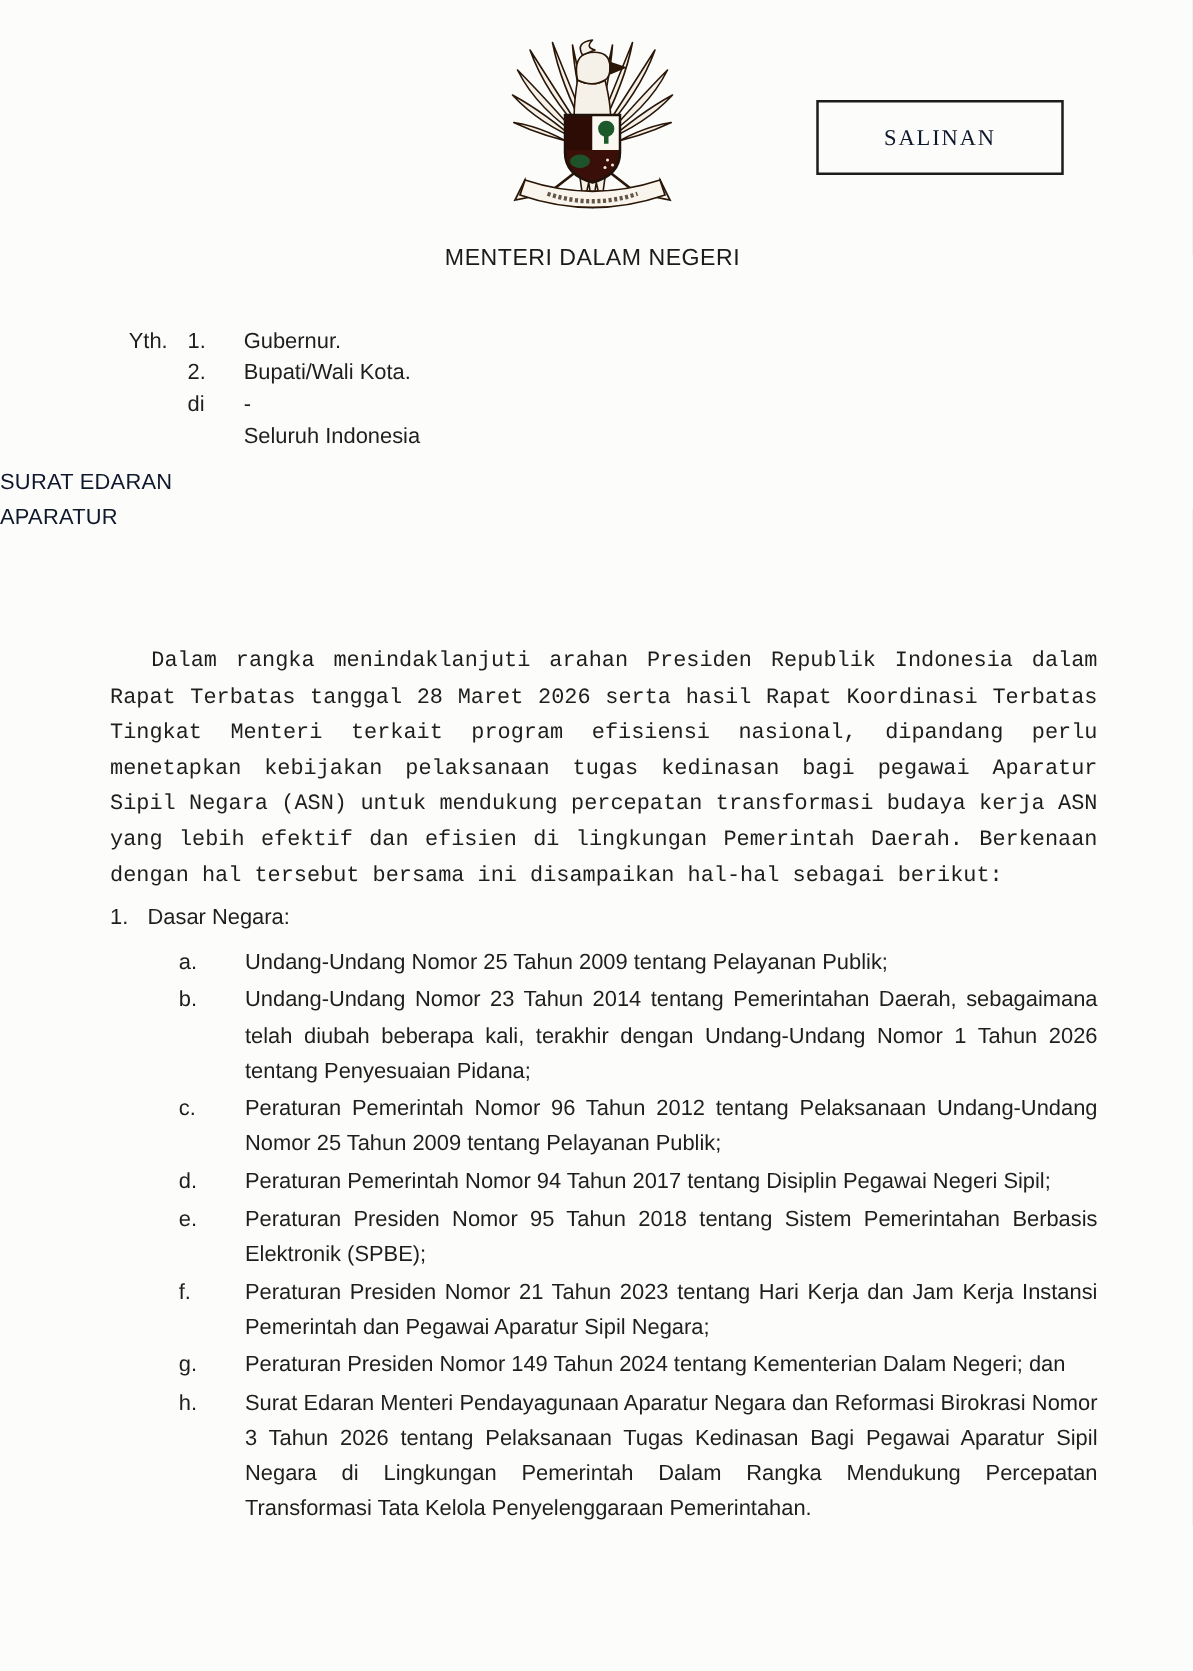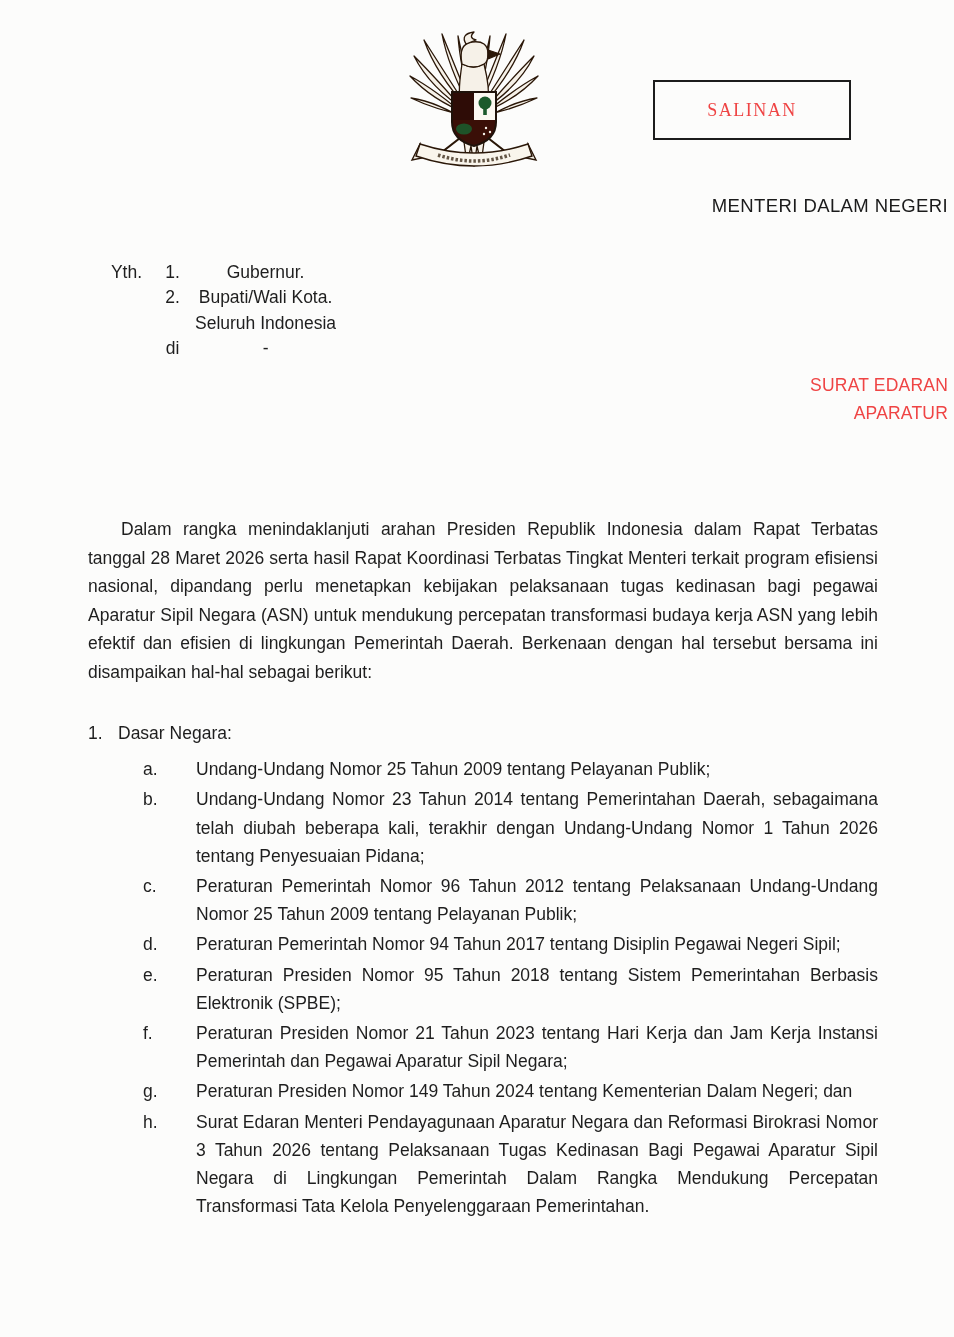--- a/index.html
+++ b/index.html
@@ -8,41 +8,41 @@
     background:#fcfcfb; color:#1e1e1e; overflow:hidden;
     font-family:"Liberation Sans", sans-serif;
   }
   
   .salinan-box {
     position:absolute; left:653px; top:80px; width:194px; height:56px;
     border:2px solid #1c1c1c; display:flex; align-items:center; justify-content:center;
     background:#fcfcfb;
   }
   .salinan-text {
-    font-family:"Liberation Serif", serif; font-size:18px; letter-spacing:1.5px; color:#ef4444;
+    font-family:"Liberation Serif", serif; font-size:18px; letter-spacing:1.5px; color:#0f172a;
   }
   
   .emblem { position:absolute; left:408px; top:30px; width:132px; height:140px; }
   
   .letterhead {
-    position:absolute; left:0; top:192px; width:948px; text-align:right;
+    position:absolute; left:0; top:192px; width:948px; text-align:center;
     font-size:18.5px; line-height:28px; letter-spacing:0.4px; color:#1b1b1b;
   }
   
-  .addressee { position:absolute; left:103px; top:260px; font-size:17.5px; line-height:25.3px;text-align:center; }
+  .addressee { position:absolute; left:103px; top:260px; font-size:17.5px; line-height:25.3px; }
   .addr-row { display:grid; grid-template-columns:47px 45px auto; }
   
   .doc-title {
-    position:absolute; left:0; top:372px; width:948px; text-align:right;
-    font-size:17.5px; line-height:27.7px; letter-spacing:0.2px; color:#ef4444;
+    position:absolute; left:0; top:372px; width:948px; text-align:left;
+    font-size:17.5px; line-height:27.7px; letter-spacing:0.2px; color:#0f172a;
   }
   
   .opening {
     position:absolute; left:88px; top:515px; width:790px; margin:0;
-    font-size:17.5px; line-height:28.6px; text-align:justify; text-indent:33px;
+    font-size:17.5px; line-height:28.6px; text-align:justify; text-indent:33px;font-family:Liberation Mono, monospace;
   }
   
   .section { position:absolute; left:88px; top:719px; width:790px; font-size:17.5px; line-height:28.2px; }
   .sec-head { display:grid; grid-template-columns:30px 1fr; }
   .legal-item { display:grid; grid-template-columns:53px 1fr; margin-left:55px; margin-top:2px; }
   .legal-item.first { margin-top:8px; }
   .li-text { text-align:justify; }
 </style>
 </head>
 <body>
@@ -117,27 +117,27 @@
       <span>1.</span>
       <span>Gubernur.</span>
     </div>
     <div class="addr-row">
       <span></span>
       <span>2.</span>
       <span>Bupati/Wali Kota.</span>
     </div>
     <div class="addr-row">
       <span></span>
-      <span></span>
-      <span>Seluruh Indonesia</span>
+      <span>di</span>
+      <span>-</span>
     </div>
     <div class="addr-row">
       <span></span>
-      <span>di</span>
-      <span>-</span>
+      <span></span>
+      <span>Seluruh Indonesia</span>
     </div>
   </div>
 
   <div class="doc-title">
     <div>SURAT EDARAN</div>
     <div>APARATUR</div>
   </div>
 
   <p class="opening">Dalam rangka menindaklanjuti arahan Presiden Republik Indonesia dalam Rapat Terbatas tanggal 28 Maret 2026 serta hasil Rapat Koordinasi Terbatas Tingkat Menteri terkait program efisiensi nasional, dipandang perlu menetapkan kebijakan pelaksanaan tugas kedinasan bagi pegawai Aparatur Sipil Negara (ASN) untuk mendukung percepatan transformasi budaya kerja ASN yang lebih efektif dan efisien di lingkungan Pemerintah Daerah. Berkenaan dengan hal tersebut bersama ini disampaikan hal-hal sebagai berikut:</p>
 

